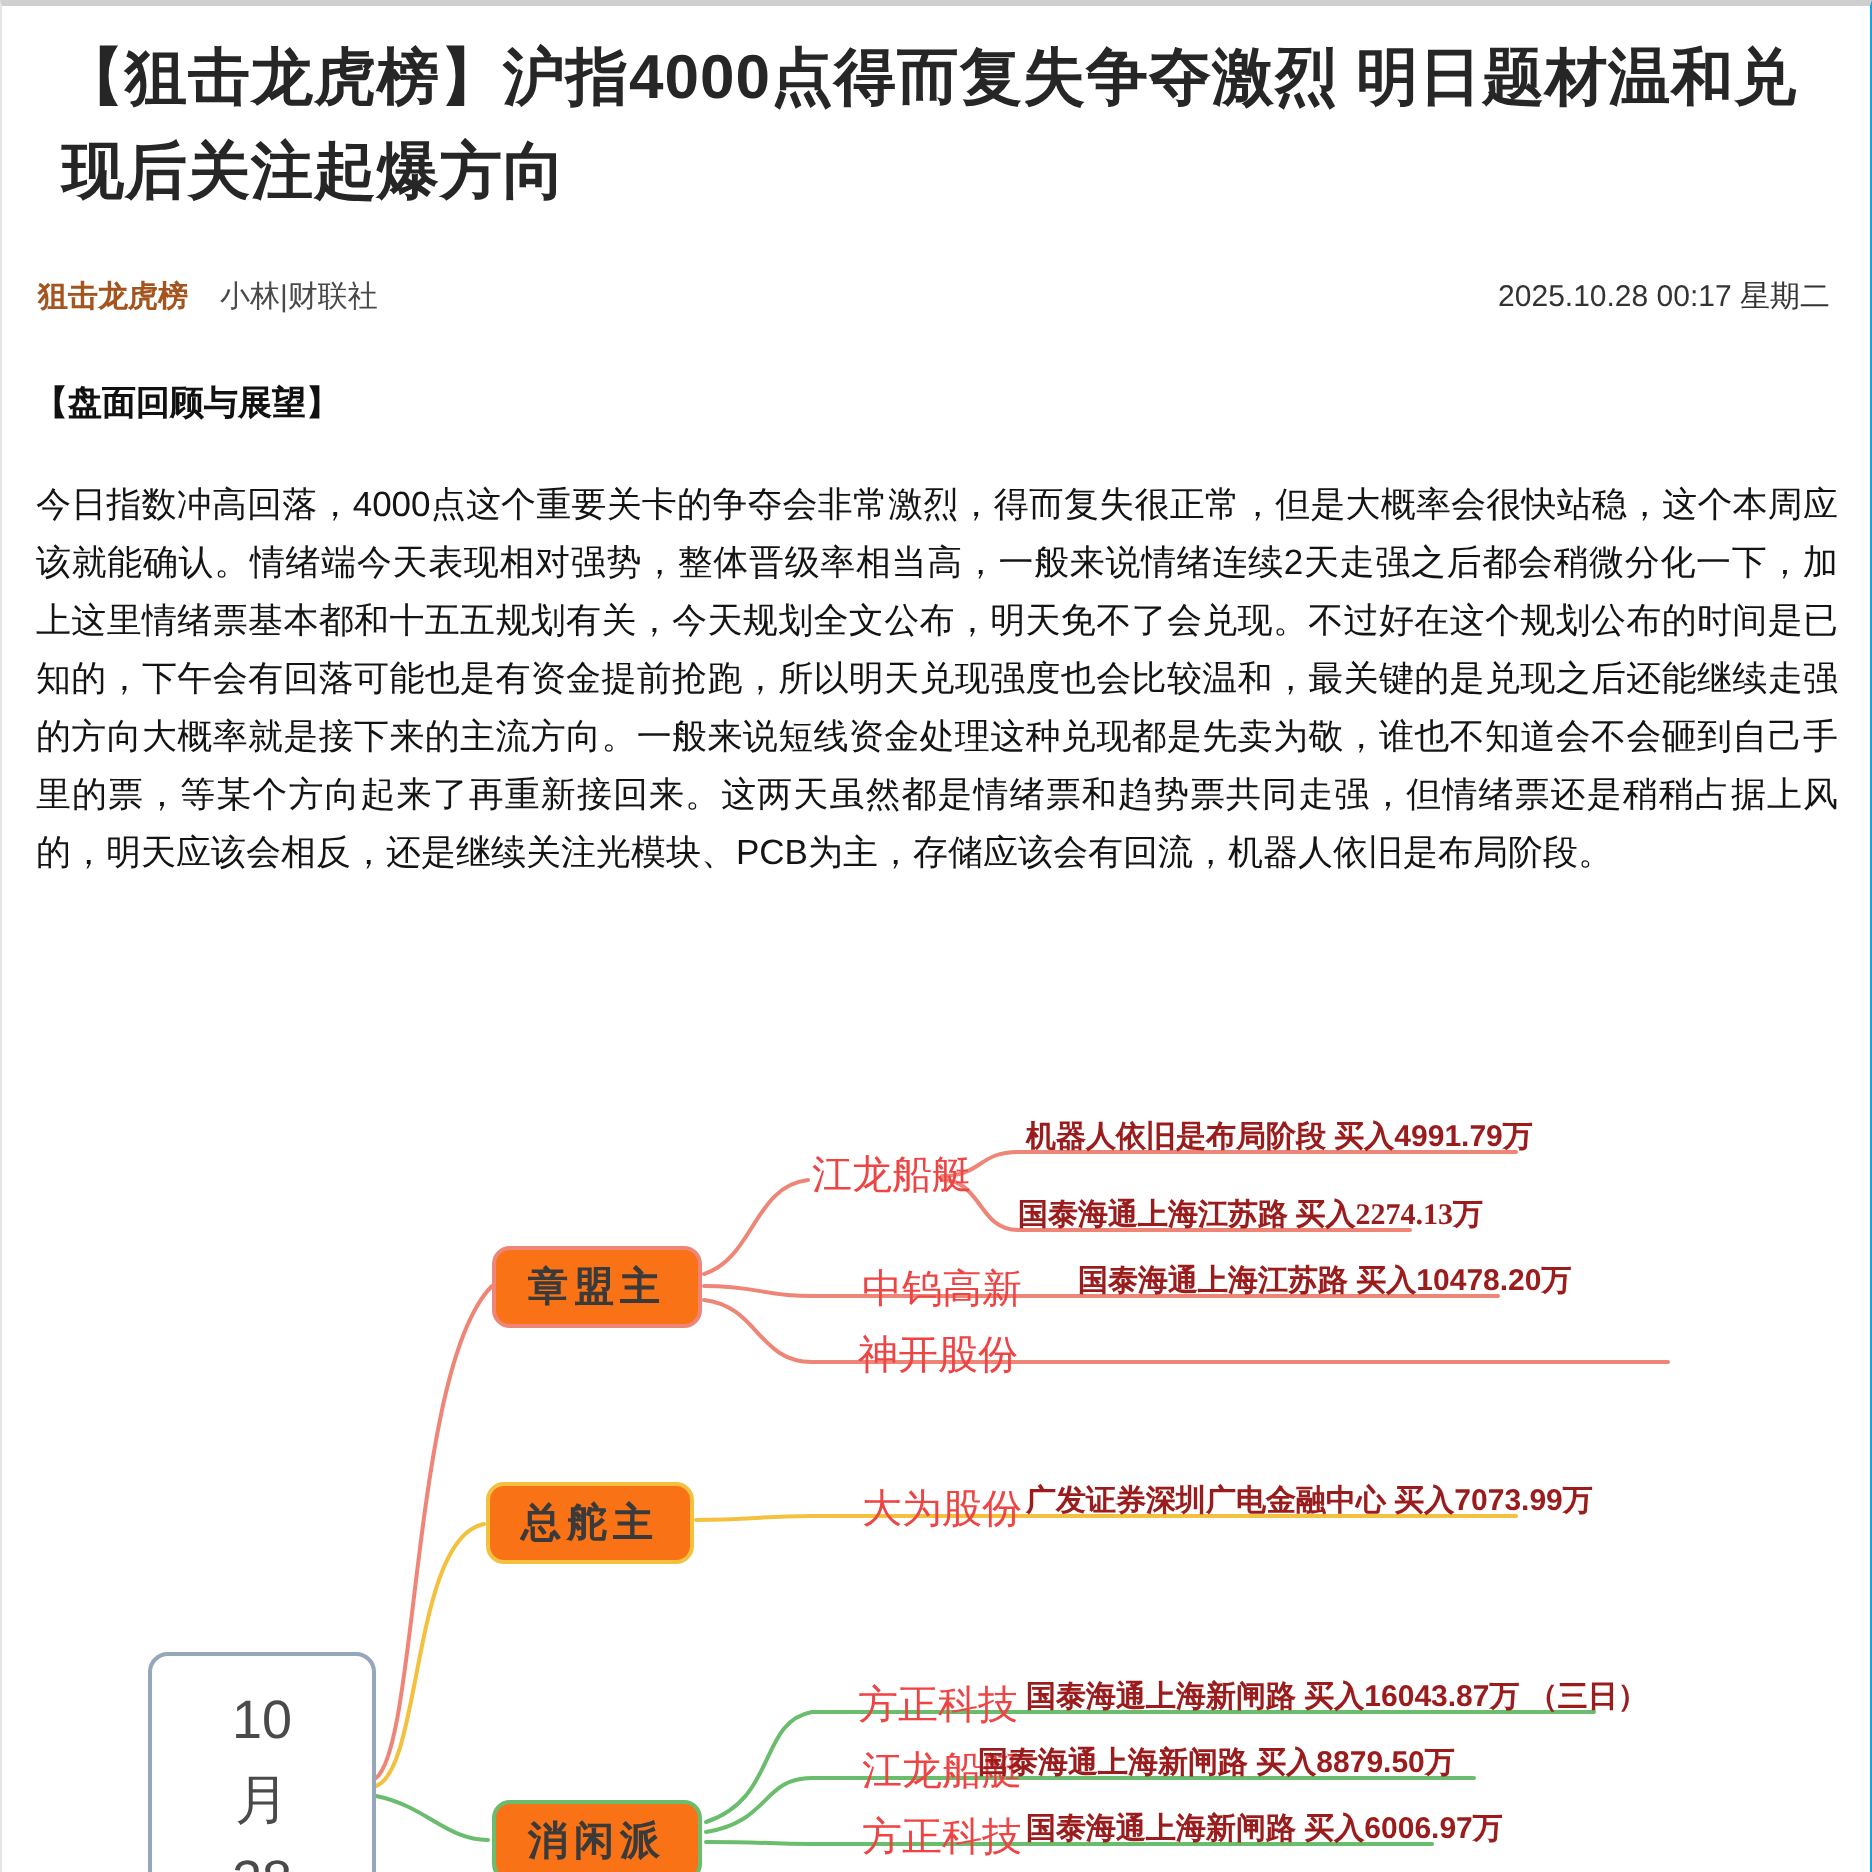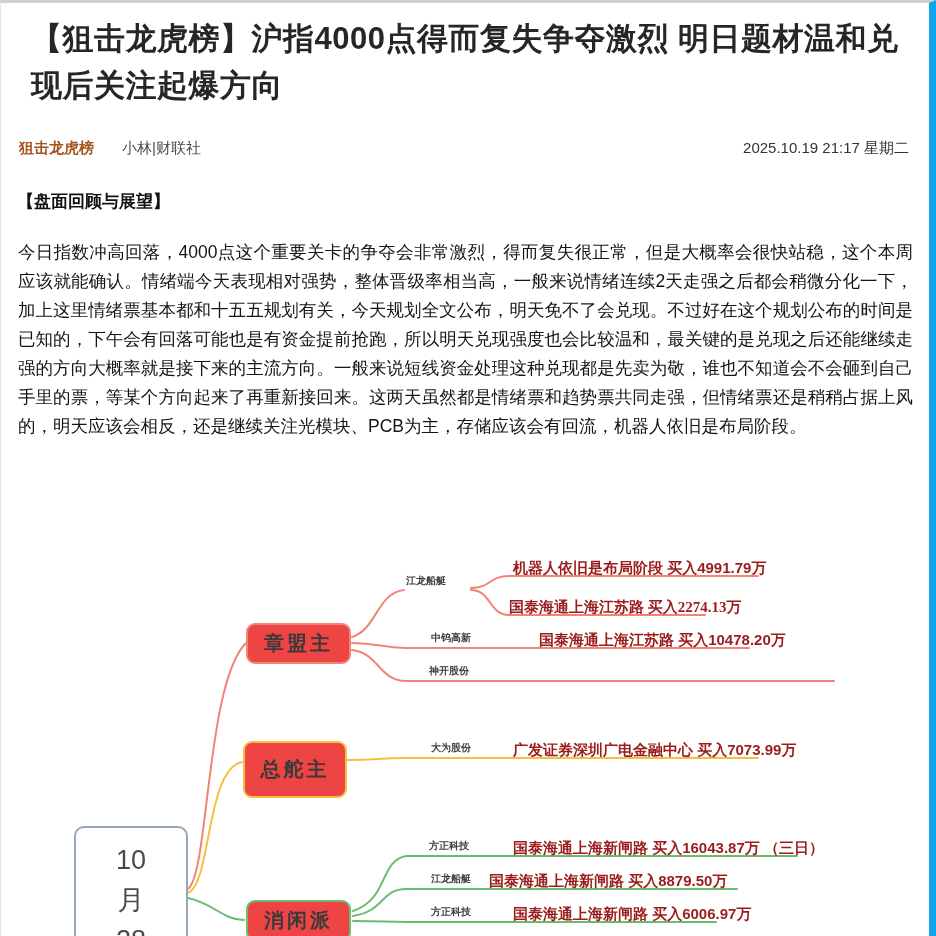--- a/index.html
+++ b/index.html
@@ -6,80 +6,80 @@
   html,body { width:936px; height:936px; }
   body {
     background:#ffffff;
     font-family:"Liberation Sans","DejaVu Sans",sans-serif;
     overflow:hidden;
   }
   .page {
     position:relative; width:936px; height:936px; background:#fff;
     border-top:3px solid #cfcfcf;
     border-left:1px solid #e6e6e6;
-    border-right:7px solid #0ea5e9;
+    border-right:1px solid #0ea5e9;
   }
   .title {
     margin:13px 28px 0 30px;
     font-size:31px; font-weight:bold; color:#262626;
     line-height:1.5; letter-spacing:0.5px;
   }
   .byline {
     display:flex; align-items:center;
-    margin:30px 20px 0 18px; font-size:15px;gap:12px;
+    margin:30px 20px 0 18px; font-size:15px;
   }
   .source { color:#a4541f; font-weight:bold; margin-right:16px; cursor:pointer; }
   .author { color:#4a4a4a; }
   .datetime { margin-left:auto; color:#333; }
   .section-header {
     margin:32px 18px 0 16px;
     font-size:17px; font-weight:bold; color:#111;
   }
   .body-text {
     margin:25px 16px 0 17px;
     font-size:17.5px; line-height:29px; color:#141414;
     text-align:justify;
   }
   
   .mindmap { position:absolute; left:0; top:540px; width:936px; height:396px; overflow:hidden; }
   .mindmap svg { position:absolute; left:0; top:0; z-index:0; }
   .mm-node {
-    position:absolute; z-index:2; background:#ef4444;
+    position:absolute; z-index:2; background:#f97316;
     border:2px solid; border-radius:9px;
     display:flex; align-items:center; justify-content:center;
     font-size:20px; font-weight:bold; color:#3a3a3a; letter-spacing:3px;
   }
   .mm-node.b0 { border-color:#ee8576; left:245px; top:80px;  width:105px; height:41px; }
-  .mm-node.b1 { border-color:#f3c13e; left:242px; top:198px; width:104px; height:57px; }
+  .mm-node.b1 { border-color:#f3c13e; left:242px; top:198px; width:104px; height:41px; }
   .mm-node.b2 { border-color:#69bd6c; left:245px; top:357px; width:105px; height:41px; }
   .mm-root {
     position:absolute; z-index:2; left:73px; top:283px; width:114px; height:150px;
     border:2px solid #95a7ba; border-radius:10px; background:#fff;
     text-align:center; font-size:27px; color:#4a4a4a; line-height:40px; padding-top:12px;
   }
   .mm-stock {
-    position:absolute; z-index:2; font-size:10px; font-weight:bold;
-    color:#404040; white-space:nowrap;
+    position:absolute; z-index:2; font-size:20px; font-weight:normal;
+    color:#ef4444; white-space:nowrap;
   }
   .mm-trade {
     position:absolute; z-index:2; font-size:15px; font-weight:bold;
     color:#9b1c1c; white-space:nowrap;
   }
 </style>
 </head>
 <body>
 
 <div class="page">
 
   <h1 class="title">【狙击龙虎榜】沪指4000点得而复失争夺激烈 明日题材温和兑现后关注起爆方向</h1>
 
   <div class="byline">
     <span class="source">狙击龙虎榜</span>
     <span class="author">小林|财联社</span>
-    <span class="datetime">2025.10.19 21:17 星期二</span>
+    <span class="datetime">2025.10.28 00:17 星期二</span>
   </div>
 
   <div class="section-header">【盘面回顾与展望】</div>
 
   <p class="body-text">今日指数冲高回落，4000点这个重要关卡的争夺会非常激烈，得而复失很正常，但是大概率会很快站稳，这个本周应该就能确认。情绪端今天表现相对强势，整体晋级率相当高，一般来说情绪连续2天走强之后都会稍微分化一下，加上这里情绪票基本都和十五五规划有关，今天规划全文公布，明天免不了会兑现。不过好在这个规划公布的时间是已知的，下午会有回落可能也是有资金提前抢跑，所以明天兑现强度也会比较温和，最关键的是兑现之后还能继续走强的方向大概率就是接下来的主流方向。一般来说短线资金处理这种兑现都是先卖为敬，谁也不知道会不会砸到自己手里的票，等某个方向起来了再重新接回来。这两天虽然都是情绪票和趋势票共同走强，但情绪票还是稍稍占据上风的，明天应该会相反，还是继续关注光模块、PCB为主，存储应该会有回流，机器人依旧是布局阶段。</p>
 
   <div class="mindmap">
 
     <svg width="936" height="396" viewBox="0 0 936 396">
 

